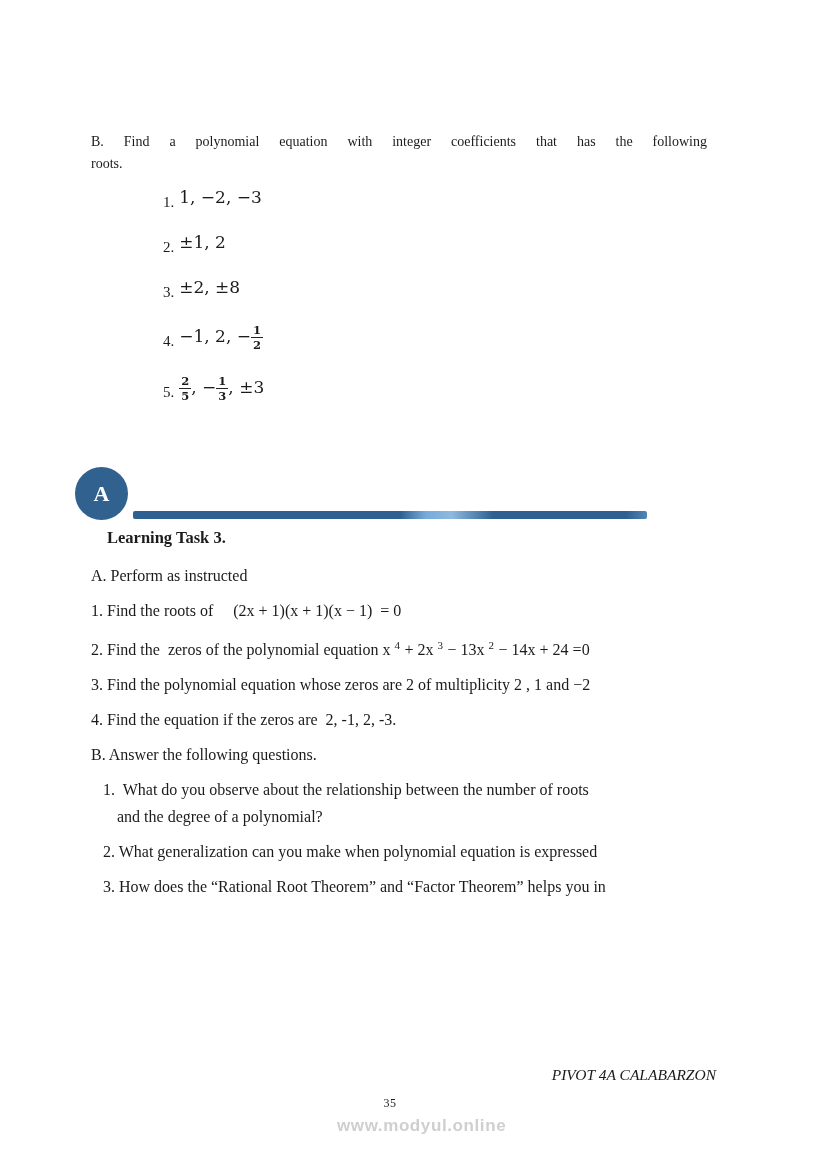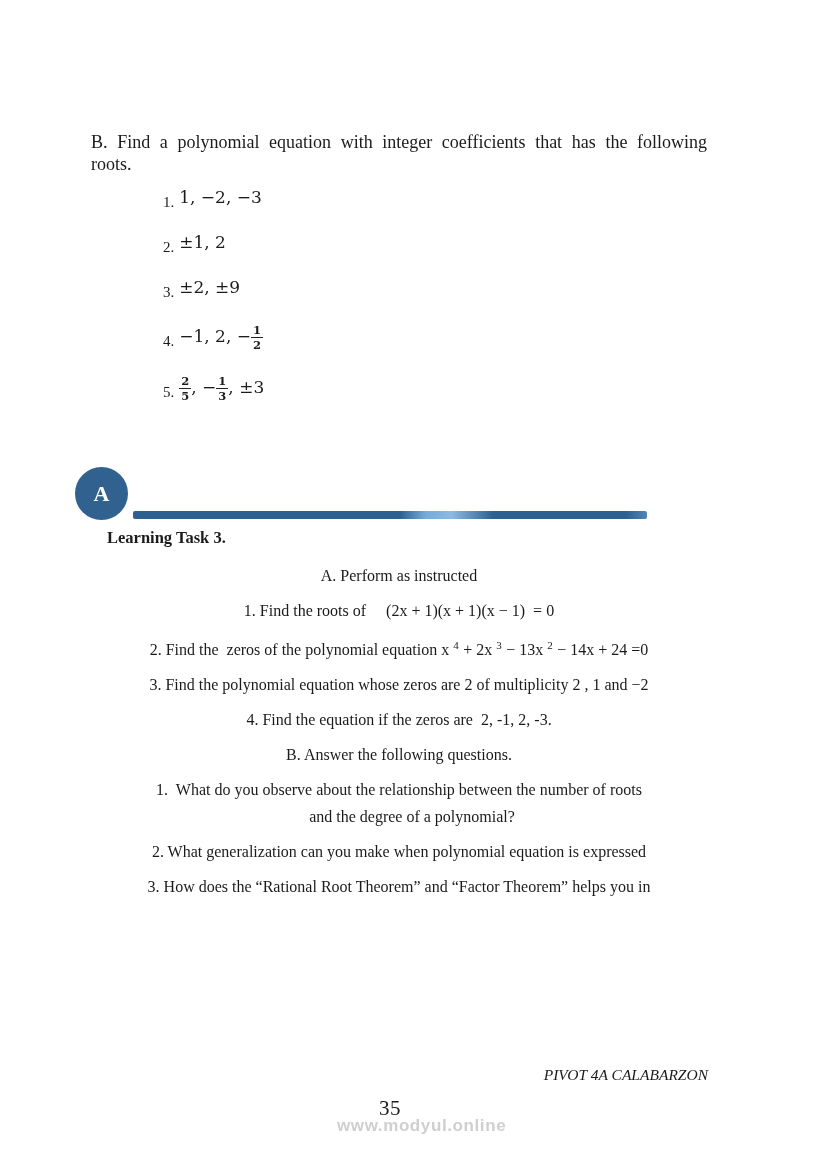--- a/index.html
+++ b/index.html
@@ -9,21 +9,21 @@
     background:#ffffff;
     overflow:hidden;
     font-family:"Liberation Serif", serif;
     color:#1b1b1b;
   }
   .content{
     position:absolute;left:91px;top:0;width:616px;
     padding-top:131px;
   }
   
-  .intro{font-size:18px;line-height:22px;margin:0;}
+  .intro{font-size:14px;line-height:22px;margin:0;}
   .intro .jline{display:block;text-align:justify;text-align-last:justify;}
   .intro .lline{display:block;}
   
   .roots{margin:14px 0 0 72px;padding:0;list-style:none;}
   .roots li{display:flex;align-items:baseline;gap:5px;margin:0;}
   .roots li.h24{height:24px;margin-bottom:21px;}
   .roots li.h34a{height:34px;margin-bottom:17px;}
   .roots li.h34b{height:34px;}
   .num-label{font-size:15px;line-height:1;position:relative;top:4px;}
   .math{font-family:"DejaVu Serif", serif;font-size:17px;line-height:1;white-space:pre;}
@@ -36,28 +36,28 @@
     position:absolute;left:-16px;top:0;width:53px;height:53px;border-radius:50%;
     background:#31618e;color:#ffffff;display:flex;align-items:center;justify-content:center;
     font-size:22px;font-weight:bold;font-family:"Liberation Serif", serif;
   }
   .marker-bar{
     position:absolute;left:42px;bottom:1px;width:514px;height:8px;border-radius:2px;
     background:linear-gradient(90deg,#2e6191 0%,#2e6191 52%,#76abda 57%,#8db9e0 62%,#2e6191 70%,#2e6191 96%,#5286b5 100%);
   }
   
   .lt-title{font-size:16.5px;font-weight:bold;line-height:20px;margin:8px 0 0 16px;}
-  .para{font-size:16px;line-height:27px;margin:0 0 8px 0;white-space:pre-wrap;text-align:center;}
+  .para{font-size:16px;line-height:27px;margin:0 0 8px 0;white-space:pre-wrap;}
   .para.first{margin-top:14px;}
-  .para .line{display:block;}
+  .para .line{display:block;margin-left:12px;}
   .para .indent2{display:block;padding-left:26px;}
   .sup{font-size:11px;vertical-align:6px;letter-spacing:0.5px;}
   
-  .imprint{position:absolute;top:1066px;right:118px;font-style:italic;font-size:15.5px;color:#1b1b1b;}
-  .pagenum{position:absolute;top:1096px;left:350px;width:80px;text-align:center;font-size:21px;letter-spacing:0.5px;}
+  .imprint{position:absolute;top:1066px;right:110px;font-style:italic;font-size:15.5px;color:#1b1b1b;}
+  .pagenum{position:absolute;top:1096px;left:350px;width:80px;text-align:center;font-size:12px;letter-spacing:0.5px;}
   .watermark{
     position:absolute;top:1116px;left:337px;font-size:17px;color:#cfcfcf;
     font-family:"Liberation Sans", sans-serif;letter-spacing:0.6px;font-weight:700;
   }
 </style>
 </head>
 <body>
 
 <div class="page" style="color: rgb(27, 27, 27);">
   <div class="content" style="color: rgb(27, 27, 27);">
@@ -71,21 +71,21 @@
       <li class="h24">
           <span class="num-label">1.</span>
           <span class="math">1, −2, −3</span>
         </li>
       <li class="h24">
           <span class="num-label">2.</span>
           <span class="math">±1, 2</span>
         </li>
       <li class="h24">
           <span class="num-label">3.</span>
-          <span class="math">±2, ±9</span>
+          <span class="math">±2, ±8</span>
         </li>
       <li class="h34a">
           <span class="num-label">4.</span>
           <span class="math"><span>−1, 2, −</span><span class="frac"><span class="frac-num">1</span><span class="frac-den">2</span></span></span>
         </li>
       <li class="h34b">
           <span class="num-label">5.</span>
           <span class="math"><span class="frac"><span class="frac-num">2</span><span class="frac-den">5</span></span><span>, −</span><span class="frac"><span class="frac-num">1</span><span class="frac-den">3</span></span><span>, ±3</span></span>
         </li>
     </ul>

